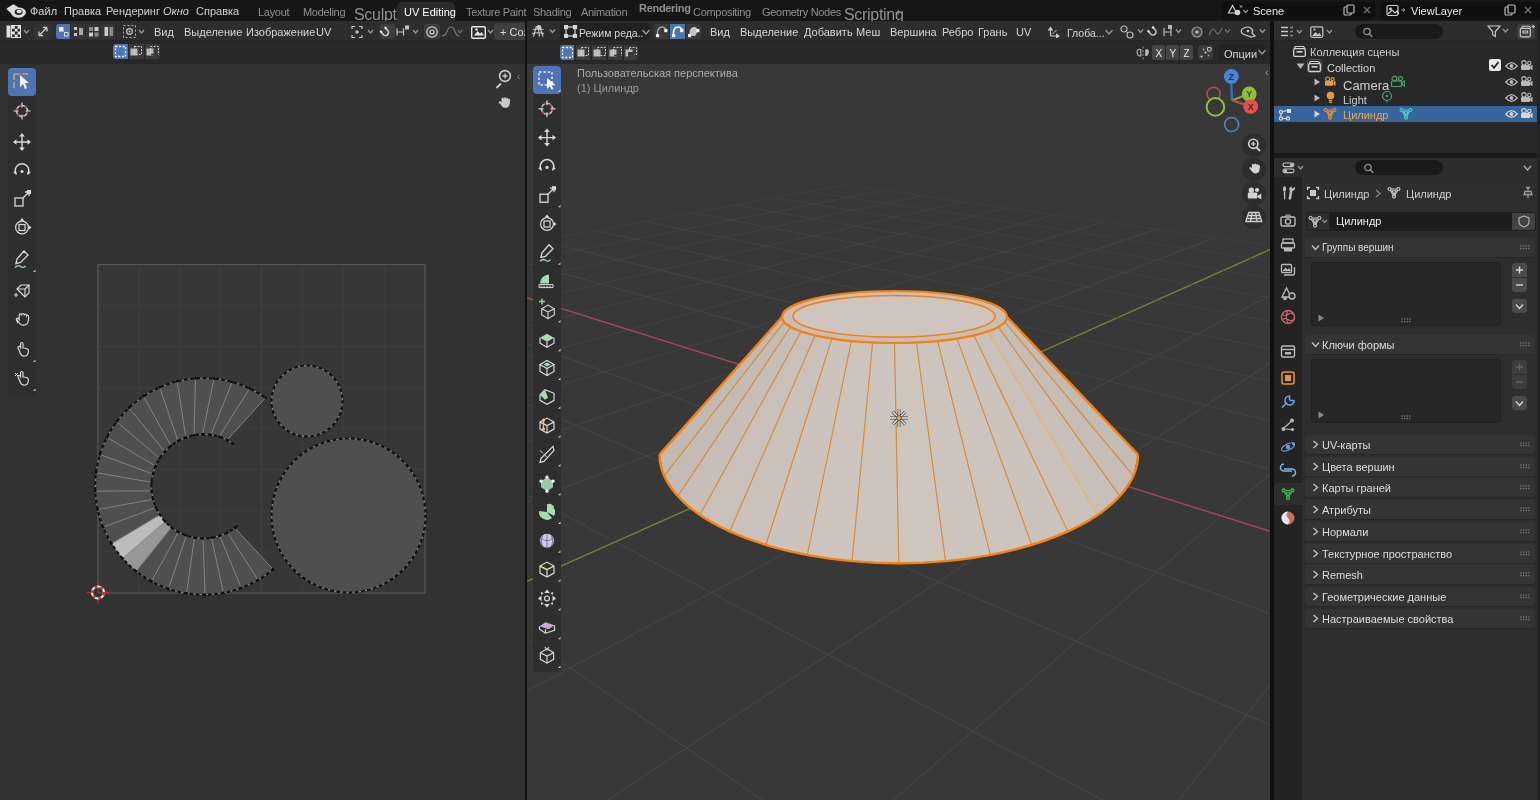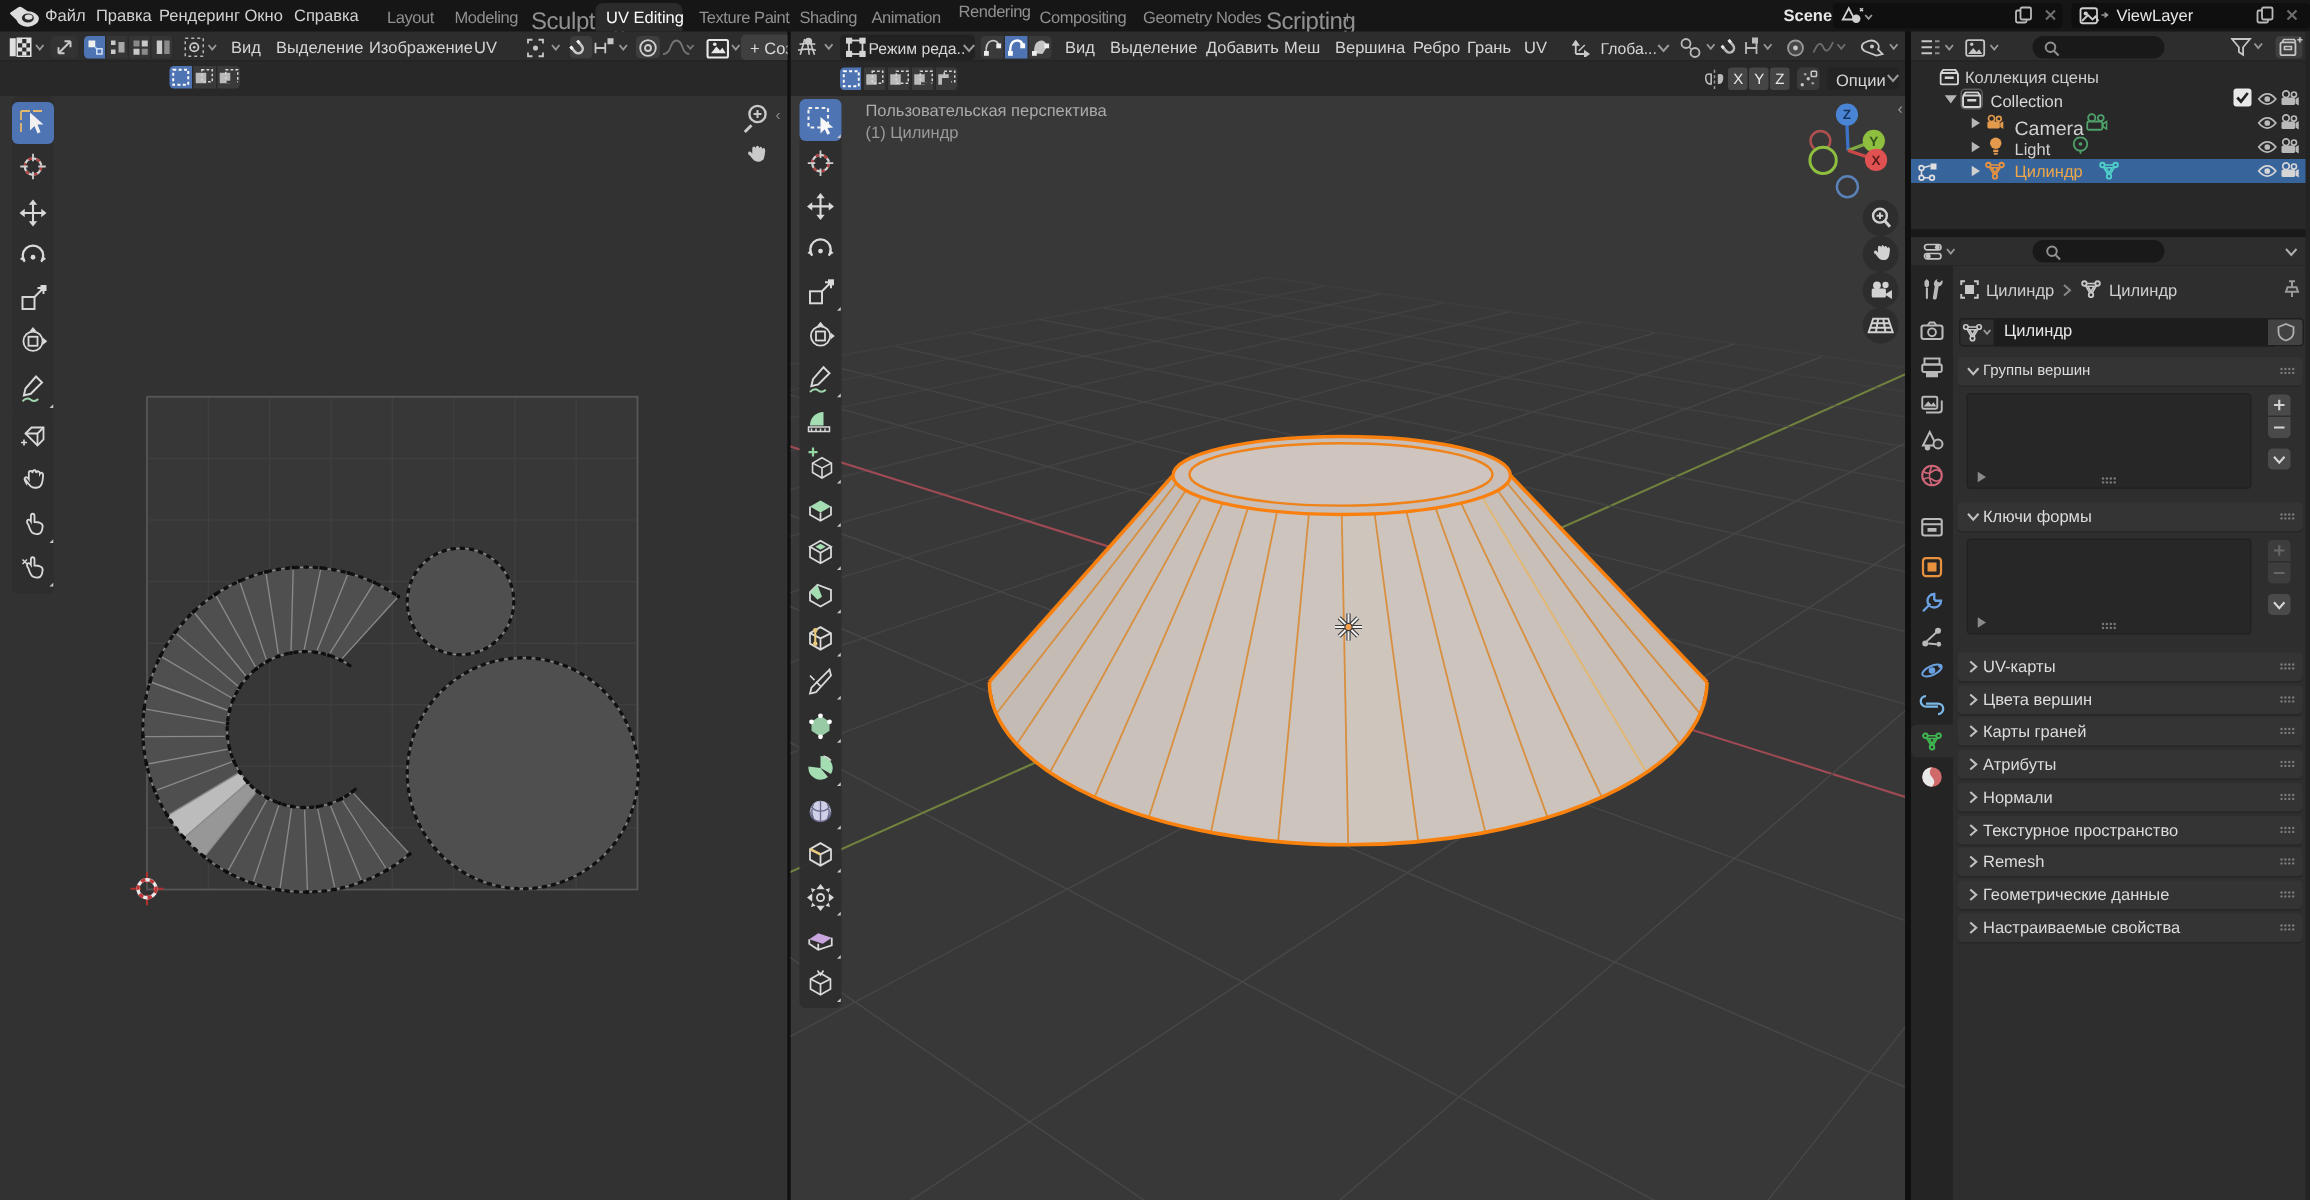--- a/index.html
+++ b/index.html
@@ -10,44 +10,44 @@
 
 <div class="ab" style="left:0px;top:0px;width:1540px;height:21px;background:#161616"></div>
 <svg class="ab" style="left:6px;top:3px" width="21" height="15" viewBox="0 0 21 15">
 <path d="M20 9.3 a7.6 5.8 0 0 1 -15 1 L1 6.5 q-0.8-0.7 0.3-1.4 l5.2-3.4 q1-0.6 2 0.1 l4 2.7 a7.6 5.8 0 0 1 7.5 4.8 z" fill="#dcdcdc"></path>
 <ellipse cx="12.6" cy="9" rx="4" ry="3" fill="#262626"></ellipse>
 <ellipse cx="13.1" cy="8.4" rx="2.6" ry="1.8" fill="#dcdcdc"></ellipse>
 </svg>
 <div class="ab" style="left:30px;top:6px;white-space:nowrap;color:#d2d2d2;font-size:11px;font-weight:normal;line-height:1;">Файл</div>
 <div class="ab" style="left:64px;top:6px;white-space:nowrap;color:#d2d2d2;font-size:11px;font-weight:normal;line-height:1;">Правка</div>
 <div class="ab" style="left:106px;top:6px;white-space:nowrap;color:#d2d2d2;font-size:11px;font-weight:normal;line-height:1;">Рендеринг</div>
-<div class="ab" style="left:163px;top:6px;white-space:nowrap;color:#d2d2d2;font-size:11px;font-weight:normal;line-height:1;">Окно</div>
+<div class="ab" style="left:163px;top:6px;white-space:nowrap;color:#d2d2d2;font-size:11px;font-weight:normal;line-height:1;font-style:italic;">Окно</div>
 <div class="ab" style="left:196px;top:6px;white-space:nowrap;color:#d2d2d2;font-size:11px;font-weight:normal;line-height:1;">Справка</div>
 <div class="ab" style="left:258px;top:7px;white-space:nowrap;color:#909090;font-size:11px;font-weight:normal;line-height:1;letter-spacing:-0.3px">Layout</div>
 <div class="ab" style="left:303px;top:7px;white-space:nowrap;color:#909090;font-size:11px;font-weight:normal;line-height:1;letter-spacing:-0.3px">Modeling</div>
 <div class="ab" style="left:354px;top:7px;white-space:nowrap;color:#909090;font-size:16px;font-weight:normal;line-height:1;letter-spacing:-0.3px">Sculpting</div>
 <div class="ab" style="left:397px;top:2px;width:58px;height:19px;background:#2b2b2b;border-radius:5px 5px 0 0"></div>
 <div class="ab" style="left:404px;top:7px;white-space:nowrap;color:#ffffff;font-size:11px;font-weight:normal;line-height:1;">UV Editing</div>
 <div class="ab" style="left:466px;top:7px;white-space:nowrap;color:#909090;font-size:11px;font-weight:normal;line-height:1;letter-spacing:-0.3px">Texture Paint</div>
 <div class="ab" style="left:533px;top:7px;white-space:nowrap;color:#909090;font-size:11px;font-weight:normal;line-height:1;letter-spacing:-0.3px">Shading</div>
 <div class="ab" style="left:581px;top:7px;white-space:nowrap;color:#909090;font-size:11px;font-weight:normal;line-height:1;letter-spacing:-0.3px">Animation</div>
-<div class="ab" style="left:639px;top:3px;white-space:nowrap;color:#909090;font-size:11px;font-weight:normal;line-height:1;letter-spacing:-0.3px">Rendering</div>
+<div class="ab" style="left:639px;top:3px;white-space:nowrap;color:#909090;font-size:11px;font-weight:bold;line-height:1;letter-spacing:-0.3px">Rendering</div>
 <div class="ab" style="left:693px;top:7px;white-space:nowrap;color:#909090;font-size:11px;font-weight:normal;line-height:1;letter-spacing:-0.3px">Compositing</div>
 <div class="ab" style="left:762px;top:7px;white-space:nowrap;color:#909090;font-size:11px;font-weight:normal;line-height:1;letter-spacing:-0.3px">Geometry Nodes</div>
 <div class="ab" style="left:844px;top:7px;white-space:nowrap;color:#909090;font-size:16px;font-weight:normal;line-height:1;letter-spacing:-0.3px">Scripting</div>
 <div class="ab" style="left:895px;top:7px;white-space:nowrap;color:#909090;font-size:11px;font-weight:normal;line-height:1;letter-spacing:-0.3px">+</div>
 <div class="ab" style="left:1222px;top:2px;width:153px;height:17px;background:#0f0f0f;border-radius:3px"></div>
 <div class="ab" style="left:1381px;top:2px;width:159px;height:17px;background:#0f0f0f;border-radius:3px"></div>
 <svg class="ab" style="left:1227px;top:4px" width="22" height="14" viewBox="0 0 22 14">
 <path d="M5.5 1.5 L9.5 9 H1.5 Z" fill="none" stroke="#cfcfcf" stroke-width="1.2"></path>
 <circle cx="10.5" cy="8.5" r="2.8" fill="#cfcfcf"></circle>
 <path d="M13 3.5 l2-2 m0 2 l-2-2" stroke="#cfcfcf" stroke-width="1"></path>
 <path d="M16.5 6 l2.2 2.6 2.2-2.6" fill="none" stroke="#9a9a9a" stroke-width="1.2"></path>
 </svg>
-<div class="ab" style="left:1189px;top:6px;white-space:nowrap;color:#e8e8e8;font-size:11px;font-weight:bold;line-height:1;">Scene</div>
+<div class="ab" style="left:1253px;top:6px;white-space:nowrap;color:#e8e8e8;font-size:11px;font-weight:normal;line-height:1;">Scene</div>
 <svg class="ab" style="left:1343px;top:4px" width="30" height="13" viewBox="0 0 30 13">
 <rect x="1" y="3" width="7" height="8" rx="1" fill="none" stroke="#b9b9b9" stroke-width="1.2"></rect>
 <rect x="4" y="1" width="7" height="8" rx="1" fill="#0f0f0f" stroke="#b9b9b9" stroke-width="1.2"></rect>
 <path d="M21 3 l6 6 M27 3 l-6 6" stroke="#6f6f6f" stroke-width="1.4"></path>
 </svg>
 <svg class="ab" style="left:1386px;top:4px" width="22" height="13" viewBox="0 0 22 13">
 <rect x="1" y="1.5" width="11" height="10" rx="1.5" fill="none" stroke="#cfcfcf" stroke-width="1.2"></rect>
 <circle cx="4.5" cy="5" r="1.4" fill="#cfcfcf"></circle>
 <path d="M2 10 l4-4 3 3 2-2 2 3" fill="none" stroke="#cfcfcf" stroke-width="1.2"></path>
 <path d="M15 7 l4 0 M17 5.4 l2 1.6 -2 1.6" stroke="#999" stroke-width="1" fill="none" transform="translate(0,-1)"></path>

